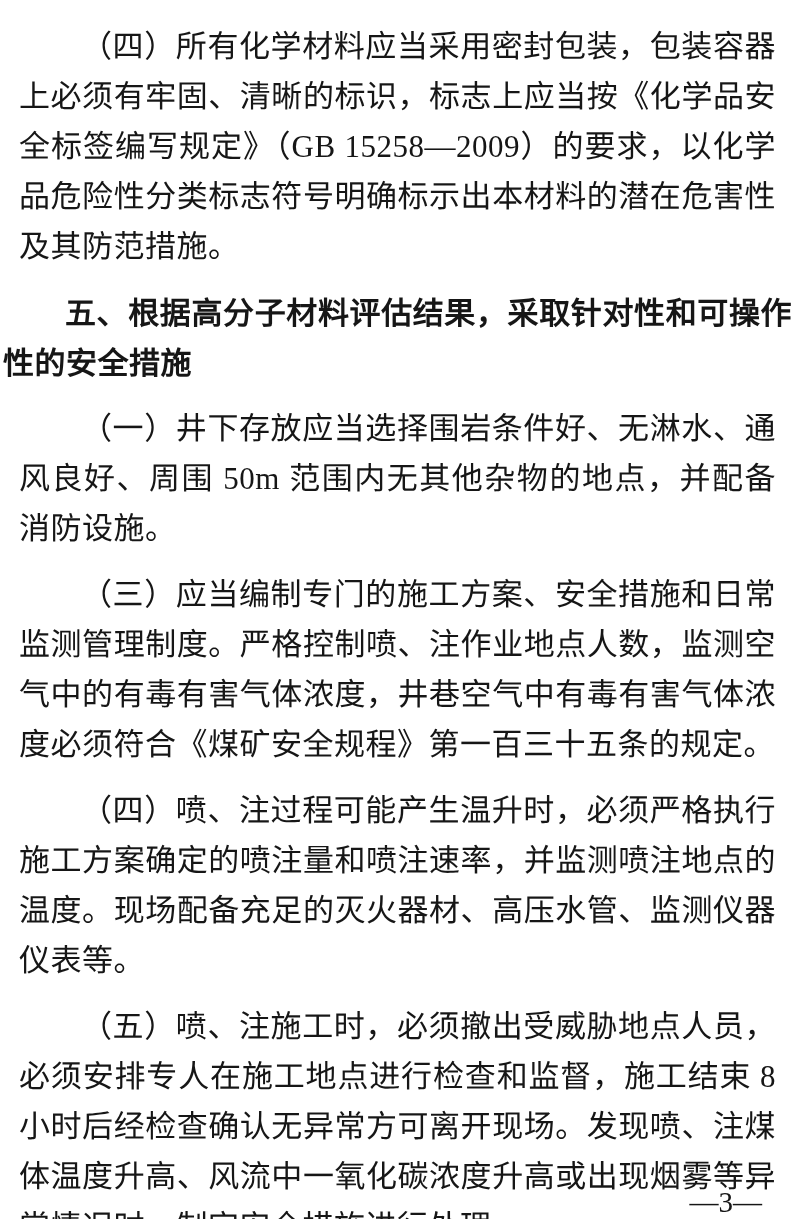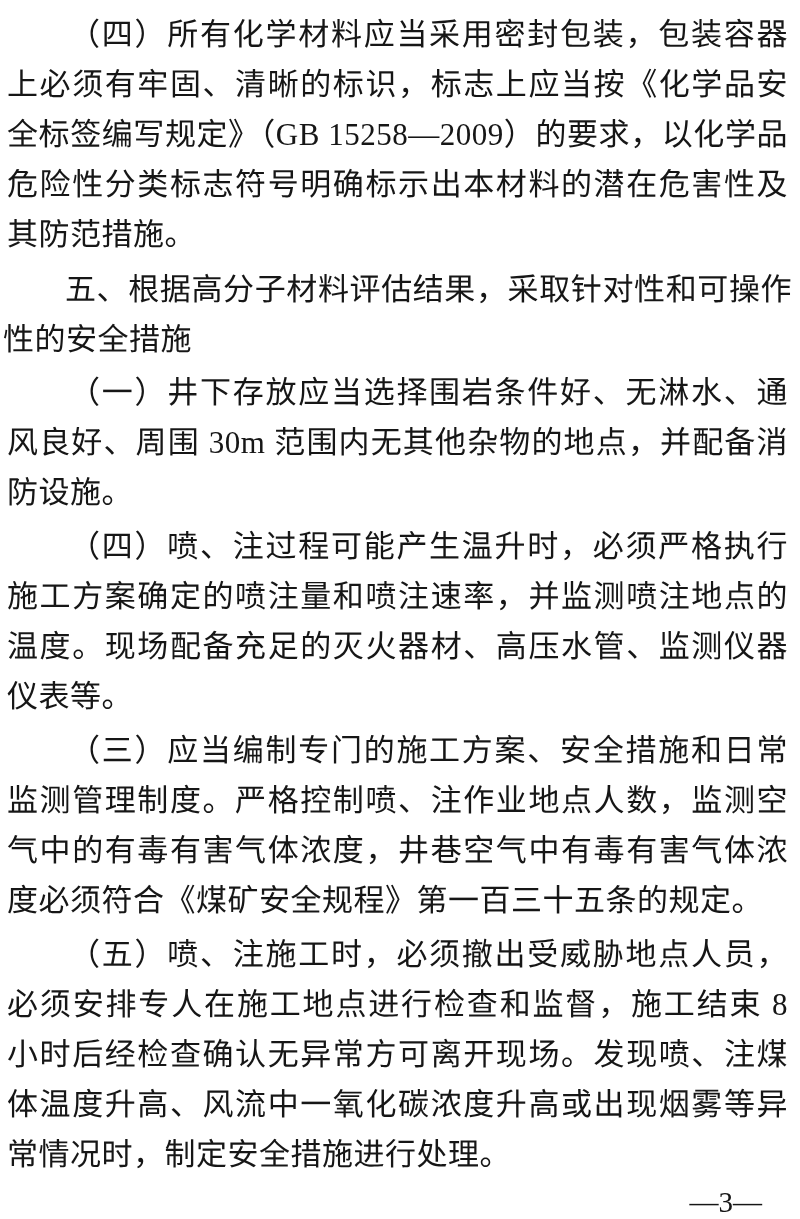--- a/index.html
+++ b/index.html
@@ -20,27 +20,27 @@
   .doc-body {
     width: 100%;
   }
   .para {
     font-family: "Liberation Serif", "DejaVu Serif", serif;
     font-size: 31px;
     line-height: 50px;
     text-align: justify;
     text-justify: inter-ideograph;
     text-indent: 2em;
-    margin: 4px;
+    margin: 16px;
     letter-spacing: 0.5px;
     word-break: break-all;
   }
   .heading {
     font-family: "DejaVu Sans", "Liberation Sans", sans-serif;
-    font-weight: normal;
+    font-weight: bold;
     font-size: 31px;
     line-height: 50px;
     text-indent: 2em;
     text-align: justify;
     text-justify: inter-ideograph;
     margin: 0;
     letter-spacing: 0.5px;
     word-break: break-all;
   }
   .page-number {
@@ -53,20 +53,20 @@
     color: #161616;
   }
 </style>
 </head>
 <body>
 
 <div class="page">
   <div class="doc-body">
     <p class="para">（四）所有化学材料应当采用密封包装，包装容器上必须有牢固、清晰的标识，标志上应当按《化学品安全标签编写规定》（GB 15258—2009）的要求，以化学品危险性分类标志符号明确标示出本材料的潜在危害性及其防范措施。</p>
     <p class="heading">五、根据高分子材料评估结果，采取针对性和可操作性的安全措施</p>
-    <p class="para">（一）井下存放应当选择围岩条件好、无淋水、通风良好、周围 30m 范围内无其他杂物的地点，并配备消防设施。</p>
+    <p class="para">（一）井下存放应当选择围岩条件好、无淋水、通风良好、周围 50m 范围内无其他杂物的地点，并配备消防设施。</p>
+    <p class="para">（三）应当编制专门的施工方案、安全措施和日常监测管理制度。严格控制喷、注作业地点人数，监测空气中的有毒有害气体浓度，井巷空气中有毒有害气体浓度必须符合《煤矿安全规程》第一百三十五条的规定。</p>
     <p class="para">（四）喷、注过程可能产生温升时，必须严格执行施工方案确定的喷注量和喷注速率，并监测喷注地点的温度。现场配备充足的灭火器材、高压水管、监测仪器仪表等。</p>
-    <p class="para">（三）应当编制专门的施工方案、安全措施和日常监测管理制度。严格控制喷、注作业地点人数，监测空气中的有毒有害气体浓度，井巷空气中有毒有害气体浓度必须符合《煤矿安全规程》第一百三十五条的规定。</p>
     <p class="para">（五）喷、注施工时，必须撤出受威胁地点人员，必须安排专人在施工地点进行检查和监督，施工结束 8 小时后经检查确认无异常方可离开现场。发现喷、注煤体温度升高、风流中一氧化碳浓度升高或出现烟雾等异常情况时，制定安全措施进行处理。</p>
 
   </div>
   <div class="page-number">—3—</div>
 </div>
 
 </body></html>

